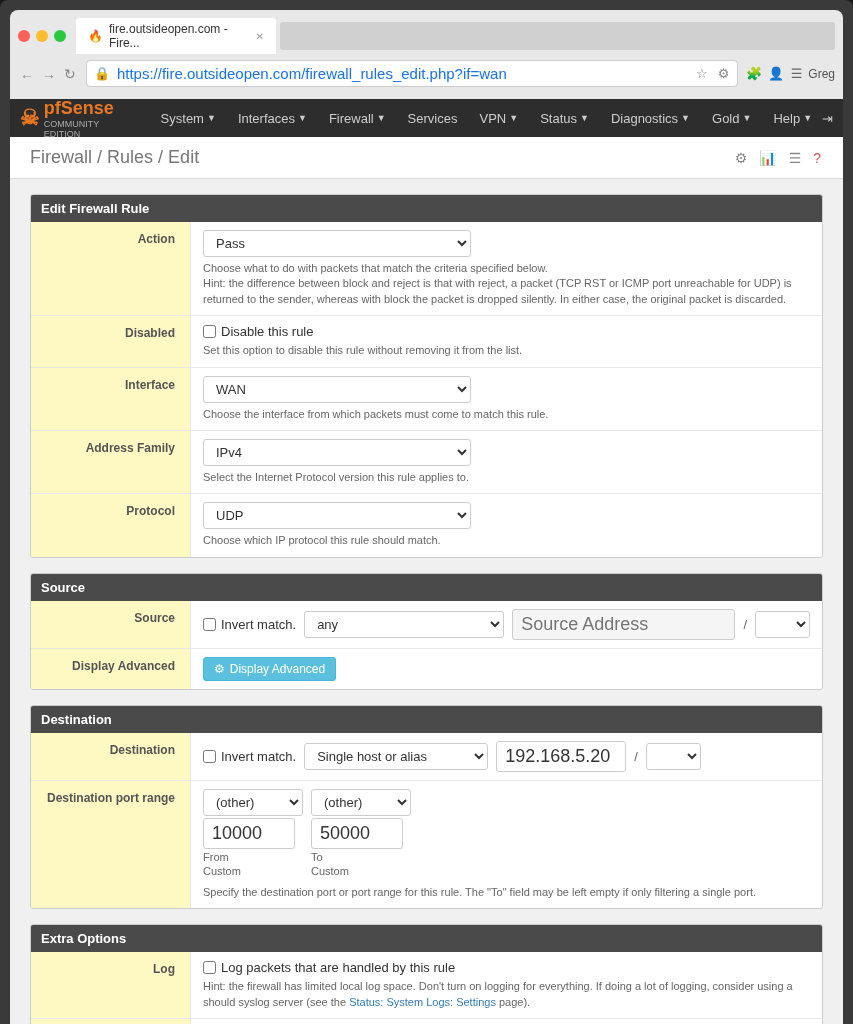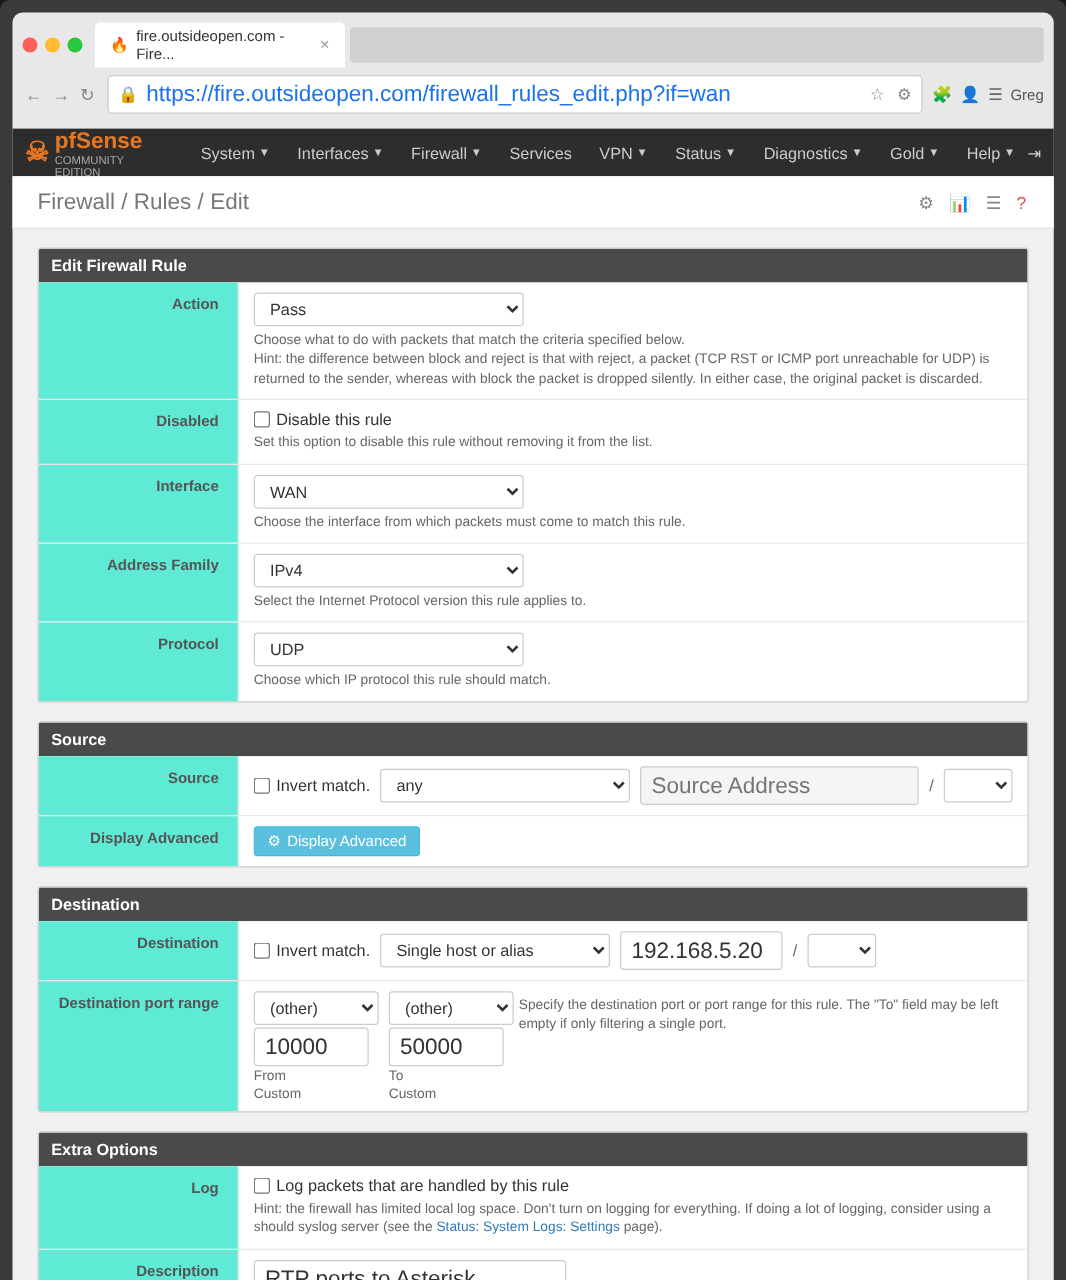--- a/index.html
+++ b/index.html
@@ -9,21 +9,21 @@
     .browser-chrome { background: #e8e8e8; border-radius: 8px 8px 0 0; padding: 8px; }
     .browser-titlebar { display: flex; align-items: center; margin-bottom: 6px; }
     .browser-dots { display: flex; gap: 6px; margin-right: 10px; }
     .dot { width: 12px; height: 12px; border-radius: 50%; }
     .dot-red { background: #ff5f57; }
     .dot-yellow { background: #febc2e; }
     .dot-green { background: #28c840; }
     .browser-tab { background: #fff; border-radius: 4px 4px 0 0; padding: 4px 12px; font-size: 12px; color: #333; display: flex; align-items: center; gap: 6px; max-width: 200px; }
     .tab-close { color: #999; cursor: pointer; font-size: 10px; }
     .browser-addressbar { display: flex; align-items: center; background: #fff; border: 1px solid #ccc; border-radius: 4px; padding: 4px 8px; gap: 6px; }
-    .address-text { flex: 1; font-size: 18px; color: #1a73e8; }
+    .address-text { flex: 1; font-size: 15px; color: #1a73e8; }
 
     
     .navbar { background: #2d2d2d; padding: 0 10px; display: flex; align-items: center; height: 38px; }
     .brand { display: flex; align-items: center; margin-right: 20px; }
     .brand-logo { color: #e87722; font-weight: bold; font-size: 18px; }
     .brand-sub { color: #aaa; font-size: 9px; display: block; }
     .nav-menu { display: flex; gap: 2px; }
     .nav-item { color: #ccc; font-size: 13px; padding: 8px 10px; cursor: pointer; display: flex; align-items: center; gap: 3px; }
     .nav-arrow { font-size: 9px; }
     .nav-right { margin-left: auto; color: #ccc; }
@@ -37,27 +37,27 @@
     
     .form-area { padding: 15px 20px; }
 
     
     .section { margin-bottom: 15px; border: 1px solid #ccc; border-radius: 3px; overflow: hidden; }
     .section-header { background: #4a4a4a; color: #fff; font-size: 13px; font-weight: bold; padding: 6px 10px; }
 
     
     .form-row { display: flex; border-bottom: 1px solid #e8e8e8; background: #fff; }
     .form-row:last-child { border-bottom: none; }
-    .field-label { width: 160px; min-width: 160px; padding: 10px 15px; text-align: right; font-weight: bold; color: #555; font-size: 12px; background: #5eead4; border-right: 1px solid #e8e8e8; }
+    .field-label { width: 160px; min-width: 160px; padding: 10px 15px; text-align: right; font-weight: bold; color: #555; font-size: 12px; background: #fef9c3; border-right: 1px solid #e8e8e8; }
     .field-content { flex: 1; padding: 8px 12px; }
     .field-hint { font-size: 11px; color: #666; margin-top: 4px; line-height: 1.4; }
 
     
     select { border: 1px solid #ccc; border-radius: 3px; padding: 4px 8px; font-size: 13px; background: #fff; color: #333; cursor: pointer; }
-    select.wide { width: 216px; }
+    select.wide { width: 268px; }
     input[type="text"] { border: 1px solid #ccc; border-radius: 3px; padding: 4px 8px; font-size: 18px; color: #333; }
     input[type="checkbox"] { margin-right: 5px; }
 
     
     .source-input-group { display: flex; align-items: center; gap: 8px; flex-wrap: wrap; }
     .source-address-field { flex: 1; min-width: 140px; padding: 4px 8px; border: 1px solid #ccc; border-radius: 3px; font-size: 13px; color: #aaa; background: #f5f5f5; }
     .slash { color: #666; }
 
     
     .dest-row { display: flex; align-items: center; gap: 8px; flex-wrap: wrap; }
@@ -75,21 +75,21 @@
 
     
     .browser-outer { background: #3a3a3a; padding: 10px; border-radius: 8px; width: 853px; min-height: 1024px; }
     .browser-content { background: #f0f0f0; border-radius: 0 0 4px 4px; }
     .page-icon-btn { background: none; border: none; cursor: pointer; color: #888; font-size: 14px; padding: 2px; }
 
     .addr-icons { display: flex; gap: 10px; align-items: center; color: #888; font-size: 13px; }
 
     .inline-checkbox { display: flex; align-items: center; font-size: 13px; }
 
-    .port-section { display: flex; gap: 4px; }
+    .port-section { display: flex; flex-direction: column; gap: 4px; }
     .port-row-fields { display: flex; align-items: flex-start; gap: 8px; }
     .port-col { display: flex; flex-direction: column; gap: 2px; }
   </style>
 </head>
 <body>
 
 <div class="browser-outer">
 
   <div class="browser-chrome">
     <div class="browser-titlebar">

